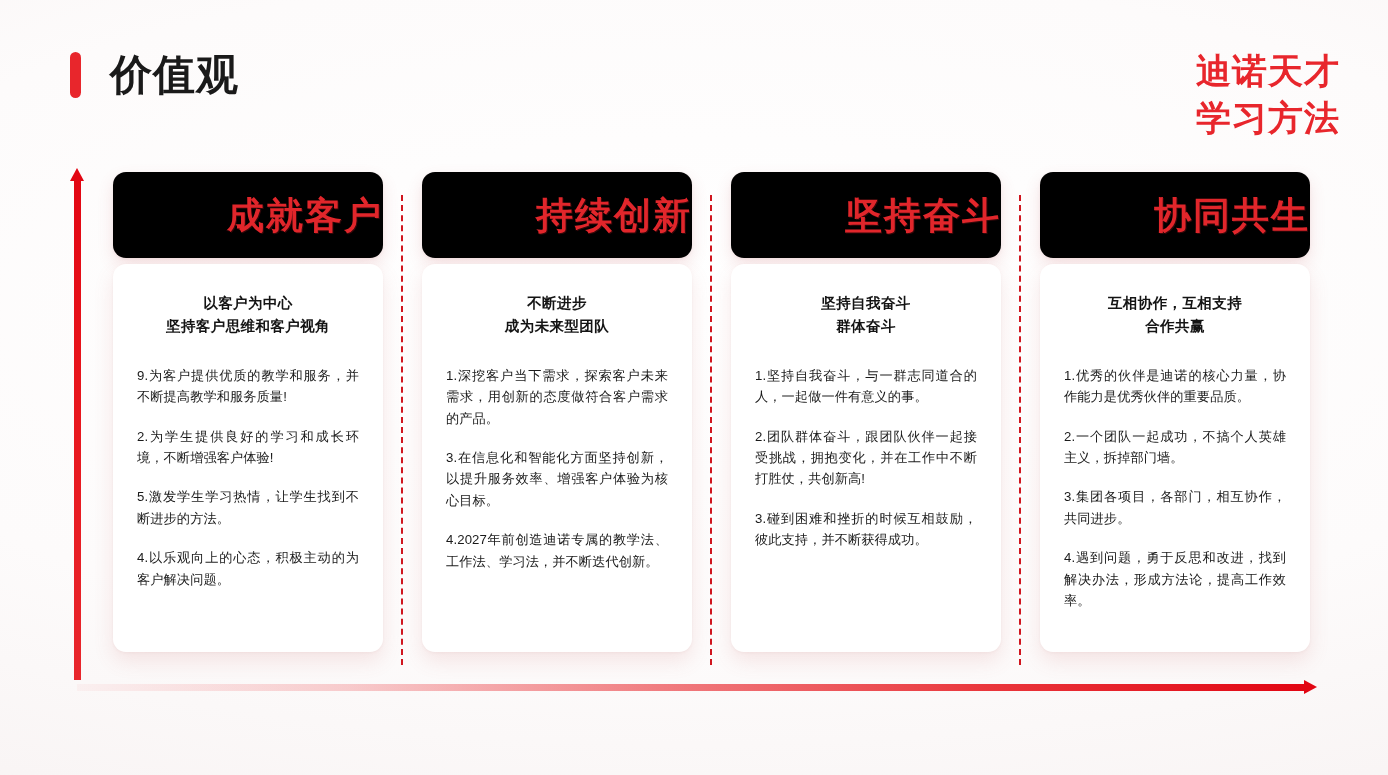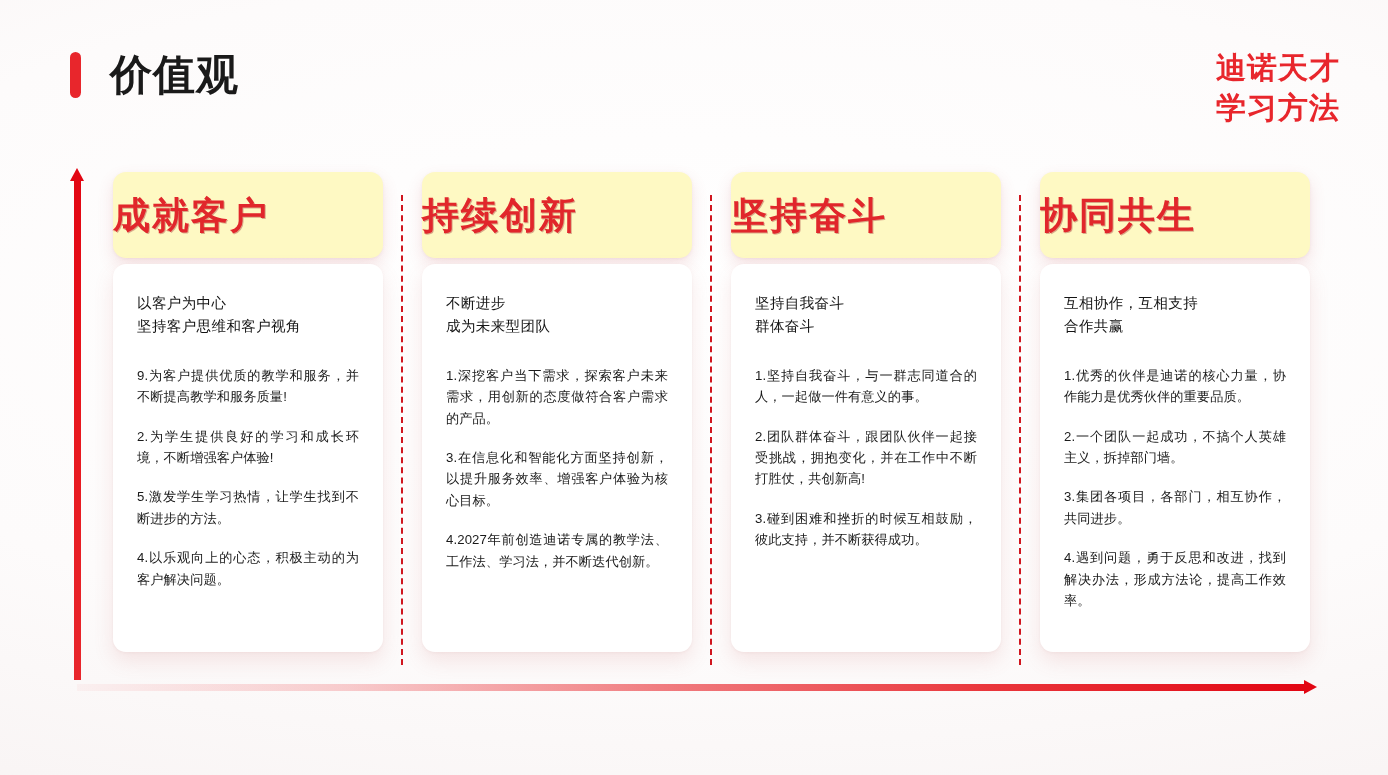--- a/index.html
+++ b/index.html
@@ -45,21 +45,21 @@
     line-height: 1;
   }
 
   .brand {
     position: absolute;
     top: 48px;
     right: 48px;
     text-align: left;
     color: #E8262C;
     font-weight: bold;
-    font-size: 30px;
+    font-size: 35px;
     line-height: 1.33;
     letter-spacing: 1px;
   }
 
   
   .y-axis {
     position: absolute;
     left: 70px;
     top: 168px;
     width: 14px;
@@ -134,27 +134,27 @@
     top: 23px;
     right: -20px;
     width: 0;
     height: 470px;
     border-left: 2px dashed #D0161F;
   }
   .column:last-child .divider { display: none; }
 
   .card-head {
     height: 86px;
-    background: #fef9c3;
+    background: #000000;
     border-radius: 13px;
     box-shadow: 0 7px 16px rgba(200,90,95,0.16),
                 0 1px 3px rgba(180,120,120,0.10);
     display: flex;
     align-items: center;
-    justify-content: flex-start;
+    justify-content: flex-end;
   }
   .card-head-title {
     font-size: 37px;
     font-weight: bold;
     color: #E1262B;
     letter-spacing: 2px;
     text-shadow: 1px 1px 0 rgba(150,20,25,0.35);
     line-height: 1;
   }
 
@@ -163,22 +163,23 @@
     flex: 1;
     background: #ffffff;
     border-radius: 13px;
     box-shadow: 0 9px 20px rgba(200,90,95,0.14),
                 0 1px 3px rgba(180,120,120,0.08);
     padding: 28px 24px 20px 24px;
     display: flex;
     flex-direction: column;
   }
   .subtitle {
+    text-align: center;
     font-size: 14.5px;
-    font-weight: normal;
+    font-weight: bold;
     color: #141414;
     line-height: 1.62;
     letter-spacing: 0.4px;
     white-space: pre-line;
   }
   .points {
     margin-top: 26px;
     display: flex;
     flex-direction: column;
     gap: 18px;

